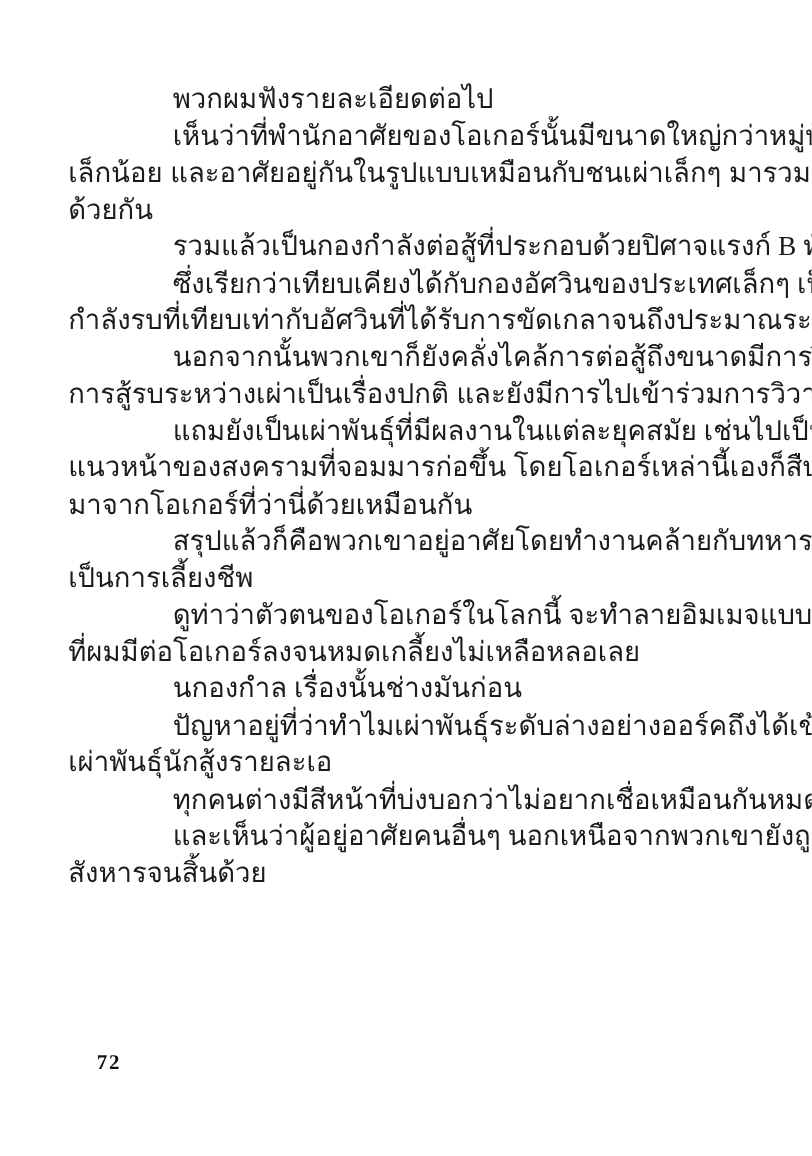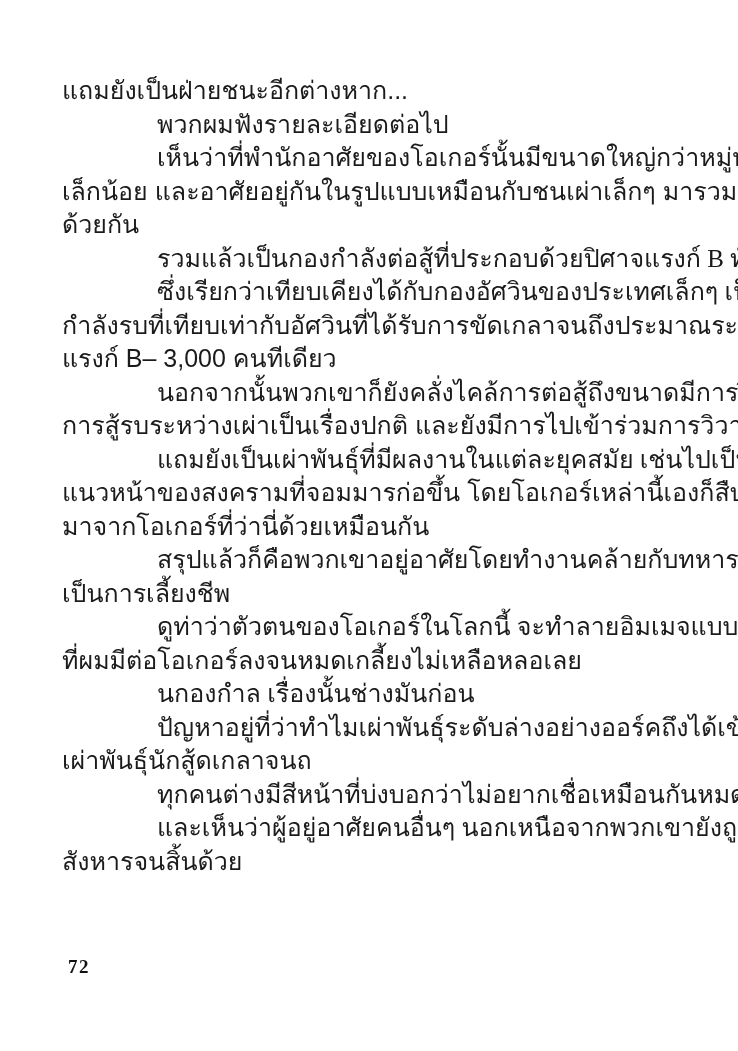--- a/index.html
+++ b/index.html
@@ -33,57 +33,55 @@
     padding-left: 95px;
     font-family: Liberation Serif, serif;
   }
   .line.justify {
     text-align: justify;
     text-align-last: justify;
     -moz-text-align-last: justify;
   }
   .page-number {
     position: absolute;
-    left: 68px;
+    left: 88px;
     top: 956px;
     font-family: "Liberation Serif", serif;
     font-weight: 700;
     font-size: 19px;
     letter-spacing: 1.5px;
     color: #111111;
   }
 </style>
 </head>
 <body>
 
 <div class="page">
 
   <div class="text-block">
 
-  <div class="line">แถมยังเป็นฝ่ายชนะอีกต่างหาก...</div>
       <div class="line indent">พวกผมฟังรายละเอียดต่อไป</div>
       <div class="line indent justify">เห็นว่าที่พำนักอาศัยของโอเกอร์นั้นมีขนาดใหญ่กว่าหมู่บ้าน</div>
       <div class="line justify">เล็กน้อย และอาศัยอยู่กันในรูปแบบเหมือนกับชนเผ่าเล็กๆ มารวมตัวอยู่</div>
       <div class="line">ด้วยกัน</div>
       <div class="line indent justify">รวมแล้วเป็นกองกำลังต่อสู้ที่ประกอบด้วยปิศาจแรงก์ B ทั้งหมด</div>
       <div class="line indent justify">ซึ่งเรียกว่าเทียบเคียงได้กับกองอัศวินของประเทศเล็กๆ เป็น</div>
       <div class="line justify">กำลังรบที่เทียบเท่ากับอัศวินที่ได้รับการขัดเกลาจนถึงประมาณระดับ</div>
-      <div class="line">แรงก์ B– 3,000 คนทีเดียว</div>
       <div class="line indent justify">นอกจากนั้นพวกเขาก็ยังคลั่งไคล้การต่อสู้ถึงขนาดมีการฝึกฝน</div>
       <div class="line justify">การสู้รบระหว่างเผ่าเป็นเรื่องปกติ และยังมีการไปเข้าร่วมการวิวาทระหว่าง</div>
       <div class="line indent justify">แถมยังเป็นเผ่าพันธุ์ที่มีผลงานในแต่ละยุคสมัย เช่นไปเป็น</div>
       <div class="line justify">แนวหน้าของสงครามที่จอมมารก่อขึ้น โดยโอเกอร์เหล่านี้เองก็สืบสายเลือด</div>
       <div class="line">มาจากโอเกอร์ที่ว่านี่ด้วยเหมือนกัน</div>
       <div class="line indent justify">สรุปแล้วก็คือพวกเขาอยู่อาศัยโดยทำงานคล้ายกับทหารรับจ้าง</div>
       <div class="line">เป็นการเลี้ยงชีพ</div>
       <div class="line indent justify">ดูท่าว่าตัวตนของโอเกอร์ในโลกนี้ จะทำลายอิมเมจแบบแฟนตาซี</div>
       <div class="line">ที่ผมมีต่อโอเกอร์ลงจนหมดเกลี้ยงไม่เหลือหลอเลย</div>
       <div class="line indent">นกองกำล เรื่องนั้นช่างมันก่อน</div>
       <div class="line indent justify">ปัญหาอยู่ที่ว่าทำไมเผ่าพันธุ์ระดับล่างอย่างออร์คถึงได้เข้าจู่โจม</div>
-      <div class="line">เผ่าพันธุ์นักสู้ดเกลาจนถ</div>
+      <div class="line">เผ่าพันธุ์นักสู้งรายละเอ</div>
       <div class="line indent">ทุกคนต่างมีสีหน้าที่บ่งบอกว่าไม่อยากเชื่อเหมือนกันหมด</div>
       <div class="line indent justify">และเห็นว่าผู้อยู่อาศัยคนอื่นๆ นอกเหนือจากพวกเขายังถูก</div>
       <div class="line">สังหารจนสิ้นด้วย</div>
     </div>
 
   <div class="page-number">72</div>
 
 </div>
 
 </body></html>

